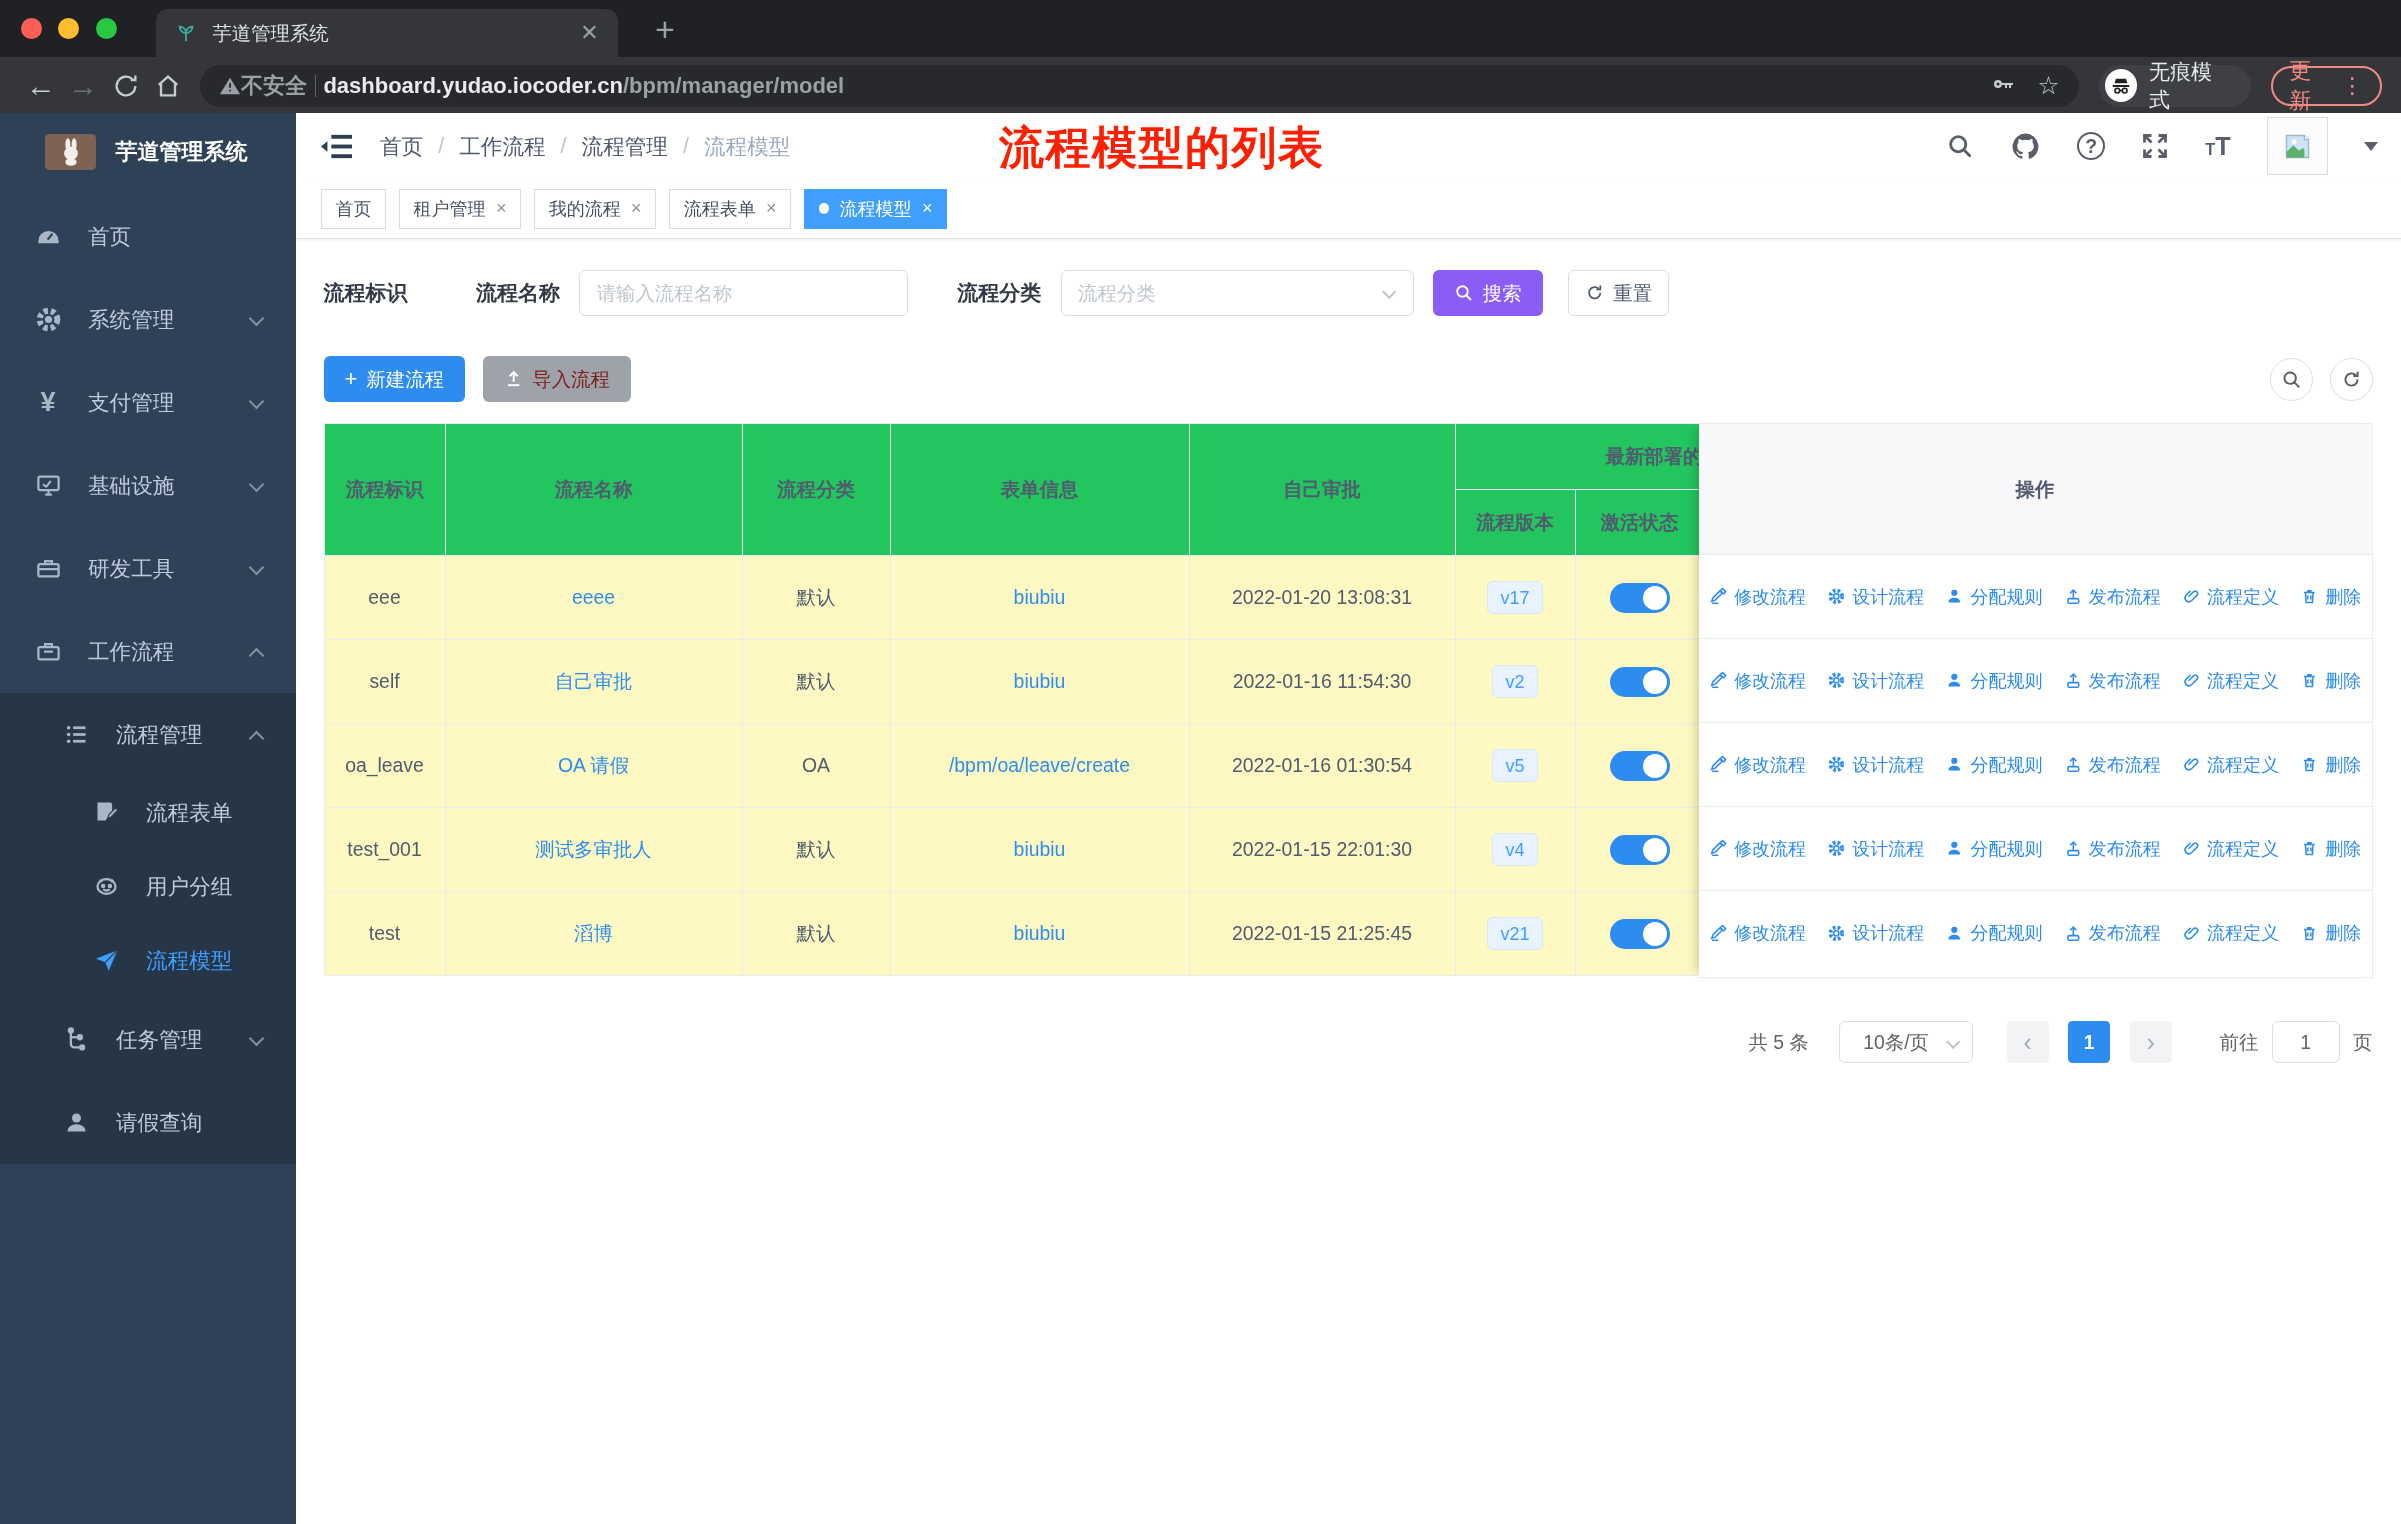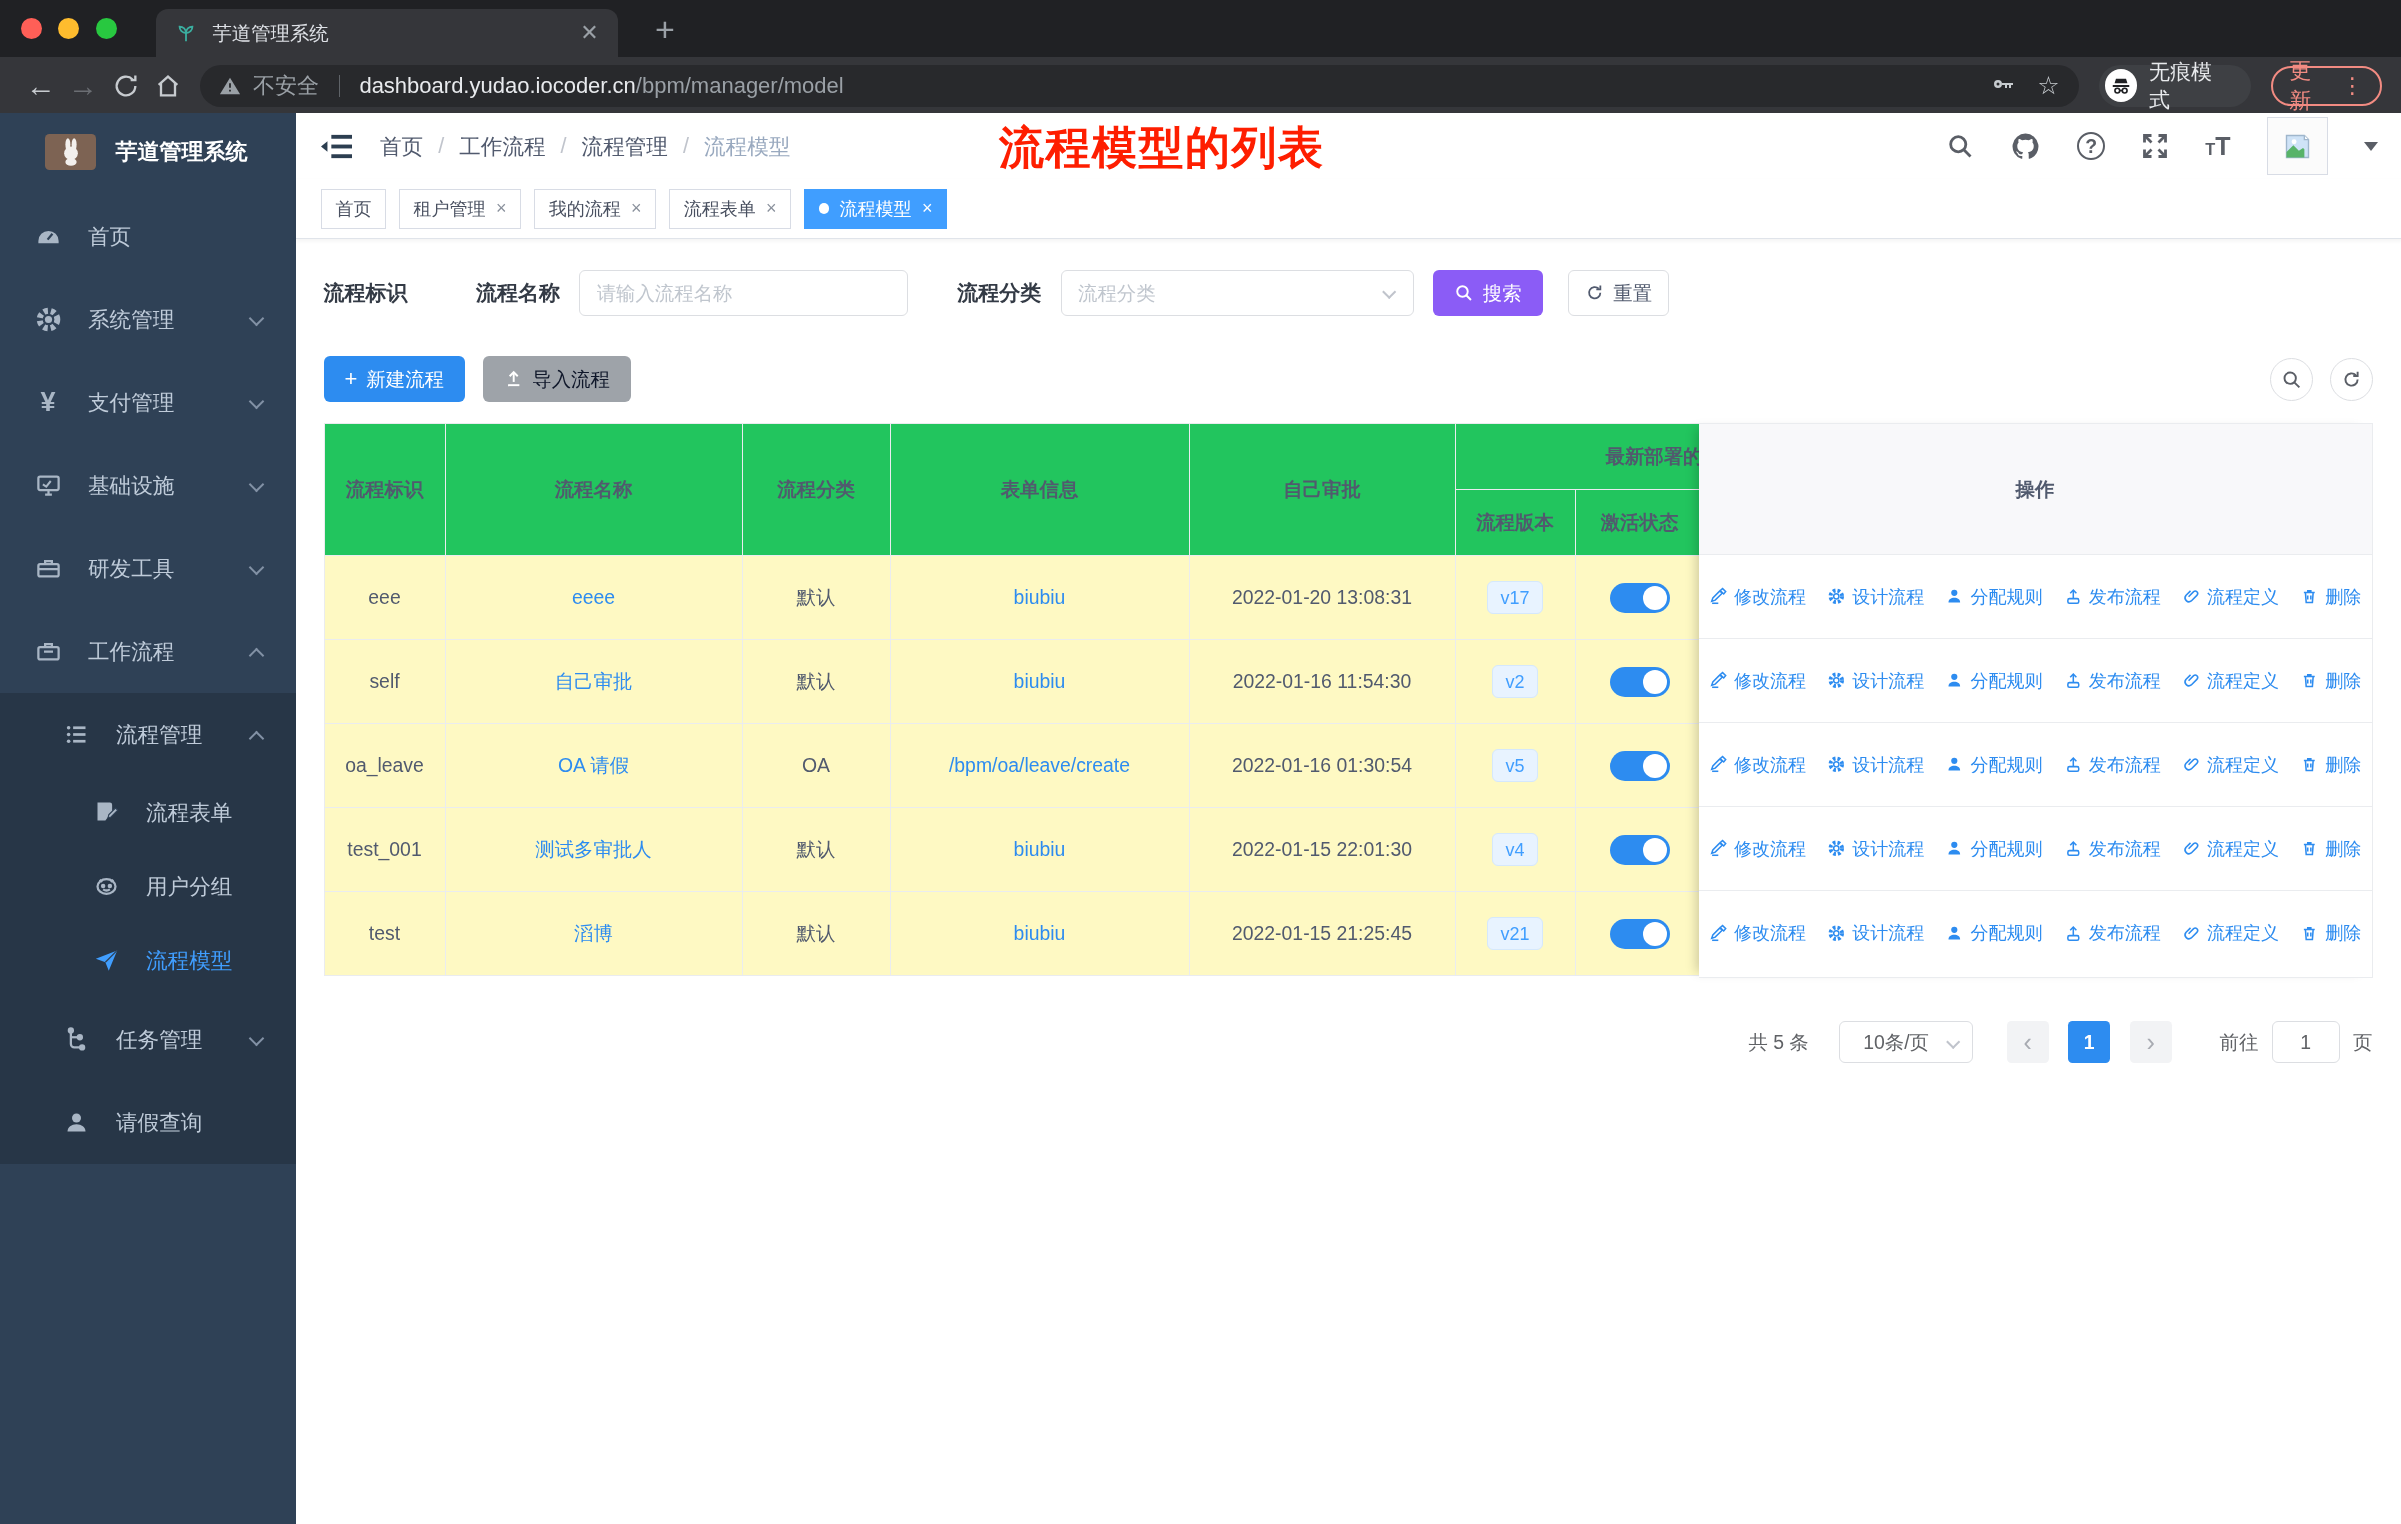--- a/index.html
+++ b/index.html
@@ -14,21 +14,21 @@
   .l-red{background:#FF5F57}.l-yellow{background:#FEBC2E}.l-green{background:#28C840}
   .btab{position:absolute;left:156px;top:9px;width:462px;height:48px;background:#35363A;
     border-radius:12px 12px 0 0;display:flex;align-items:center;padding:0 19.4px;gap:15px;}
   .btab-title{color:#DEE1E6;font-size:19.4px;flex:1;}
   .btab-close{color:#9AA0A6;font-size:22px;}
   .newtab{position:absolute;left:655px;top:10.4px;color:#9AA0A6;font-size:34px;font-weight:300;}
   .toolbar{height:57px;background:#35363A;display:flex;align-items:center;padding:0 19.4px;}
   .nav-ic{color:#C7CBCF;font-size:30px;width:43px;text-align:center;}
   .nav-ic.dim{color:#6B6E73;}
   .omnibox{width:1902px;height:42px;background:#28292C;border-radius:21px;margin-left:10.4px;
-    display:flex;align-items:center;padding:0 19.4px;color:#9AA0A6;font-size:22px;gap:12px;}
+    display:flex;align-items:center;padding:0 19.4px;color:#9AA0A6;font-size:22px;font-weight:bold;}
   .omni-div{width:1.5px;height:22px;background:#5F6368;margin:0 7.4px;}
   .omni-domain{color:#E8EAED;}
   .omni-path{color:#9AA0A6;}
   .omni-right{margin-left:auto;display:flex;align-items:center;gap:22px;color:#C7CBCF;}
   .star{font-size:25px;color:#C7CBCF;}
   .incog{margin-left:19.4px;height:42px;background:#3E4044;border-radius:21px;display:flex;
     align-items:center;gap:12px;padding:0 19.4px 0 6px;color:#E8EAED;font-size:21px;}
   .incog-circle{width:33px;height:33px;border-radius:50%;background:#fff;display:flex;
     align-items:center;justify-content:center;}
   .update-pill{margin-left:19.4px;height:40px;border:2.2px solid #F28B82;border-radius:22px;
@@ -94,21 +94,21 @@
   .f-select{width:353px;height:46px;border:1.5px solid #DCDEE2;border-radius:6px;padding:0 16.4px;
     font-size:19.4px;color:#C0C6CE;display:flex;align-items:center;position:relative;background:#fff;}
   .sel-caret{position:absolute;right:18px;top:16.4px;width:10.4px;height:10.4px;
     border-right:2.2px solid #C0C4CC;border-bottom:2.2px solid #C0C4CC;transform:rotate(45deg);}
   .btn{height:46px;border-radius:6px;font-size:19.4px;display:flex;align-items:center;
     justify-content:center;gap:9px;cursor:pointer;border:none;}
   .btn-search{width:110px;background:#8b5cf6;color:#fff;margin-left:19.4px;}
   .btn-reset{width:101px;background:#fff;border:1.5px solid #DCDEE2;color:#515A6E;margin-left:25px;}
   .btns-row{margin-top:40px;display:flex;align-items:center;}
   .btn-create{padding:0 21px;background:#2D8CF0;color:#fff;}
-  .btn-import{padding:8px 21px;background:#9EA3A9;color:#0f172a;margin-left:18px;}
+  .btn-import{padding:8px 21px;background:#9EA3A9;color:#7f1d1d;margin-left:18px;}
   .round-btns{margin-left:auto;display:flex;gap:16.4px;}
   .round-btn{width:43px;height:43px;border-radius:50%;border:1.5px solid #DCDEE2;background:#fff;
     display:flex;align-items:center;justify-content:center;color:#5A5E66;}
   
   .table-wrap{position:relative;margin-top:21px;width:2049px;height:555px;}
   table.grid{border-collapse:collapse;table-layout:fixed;width:1529px;}
   .grid th,.grid td{border:1.5px solid #EAECEF;font-size:19.4px;color:#515A6E;text-align:center;
     overflow:hidden;white-space:nowrap;}
   .grid th{background:#22c55e;font-weight:700;height:66px;}
   .grid td{height:84px;background:#fef9c3;}

